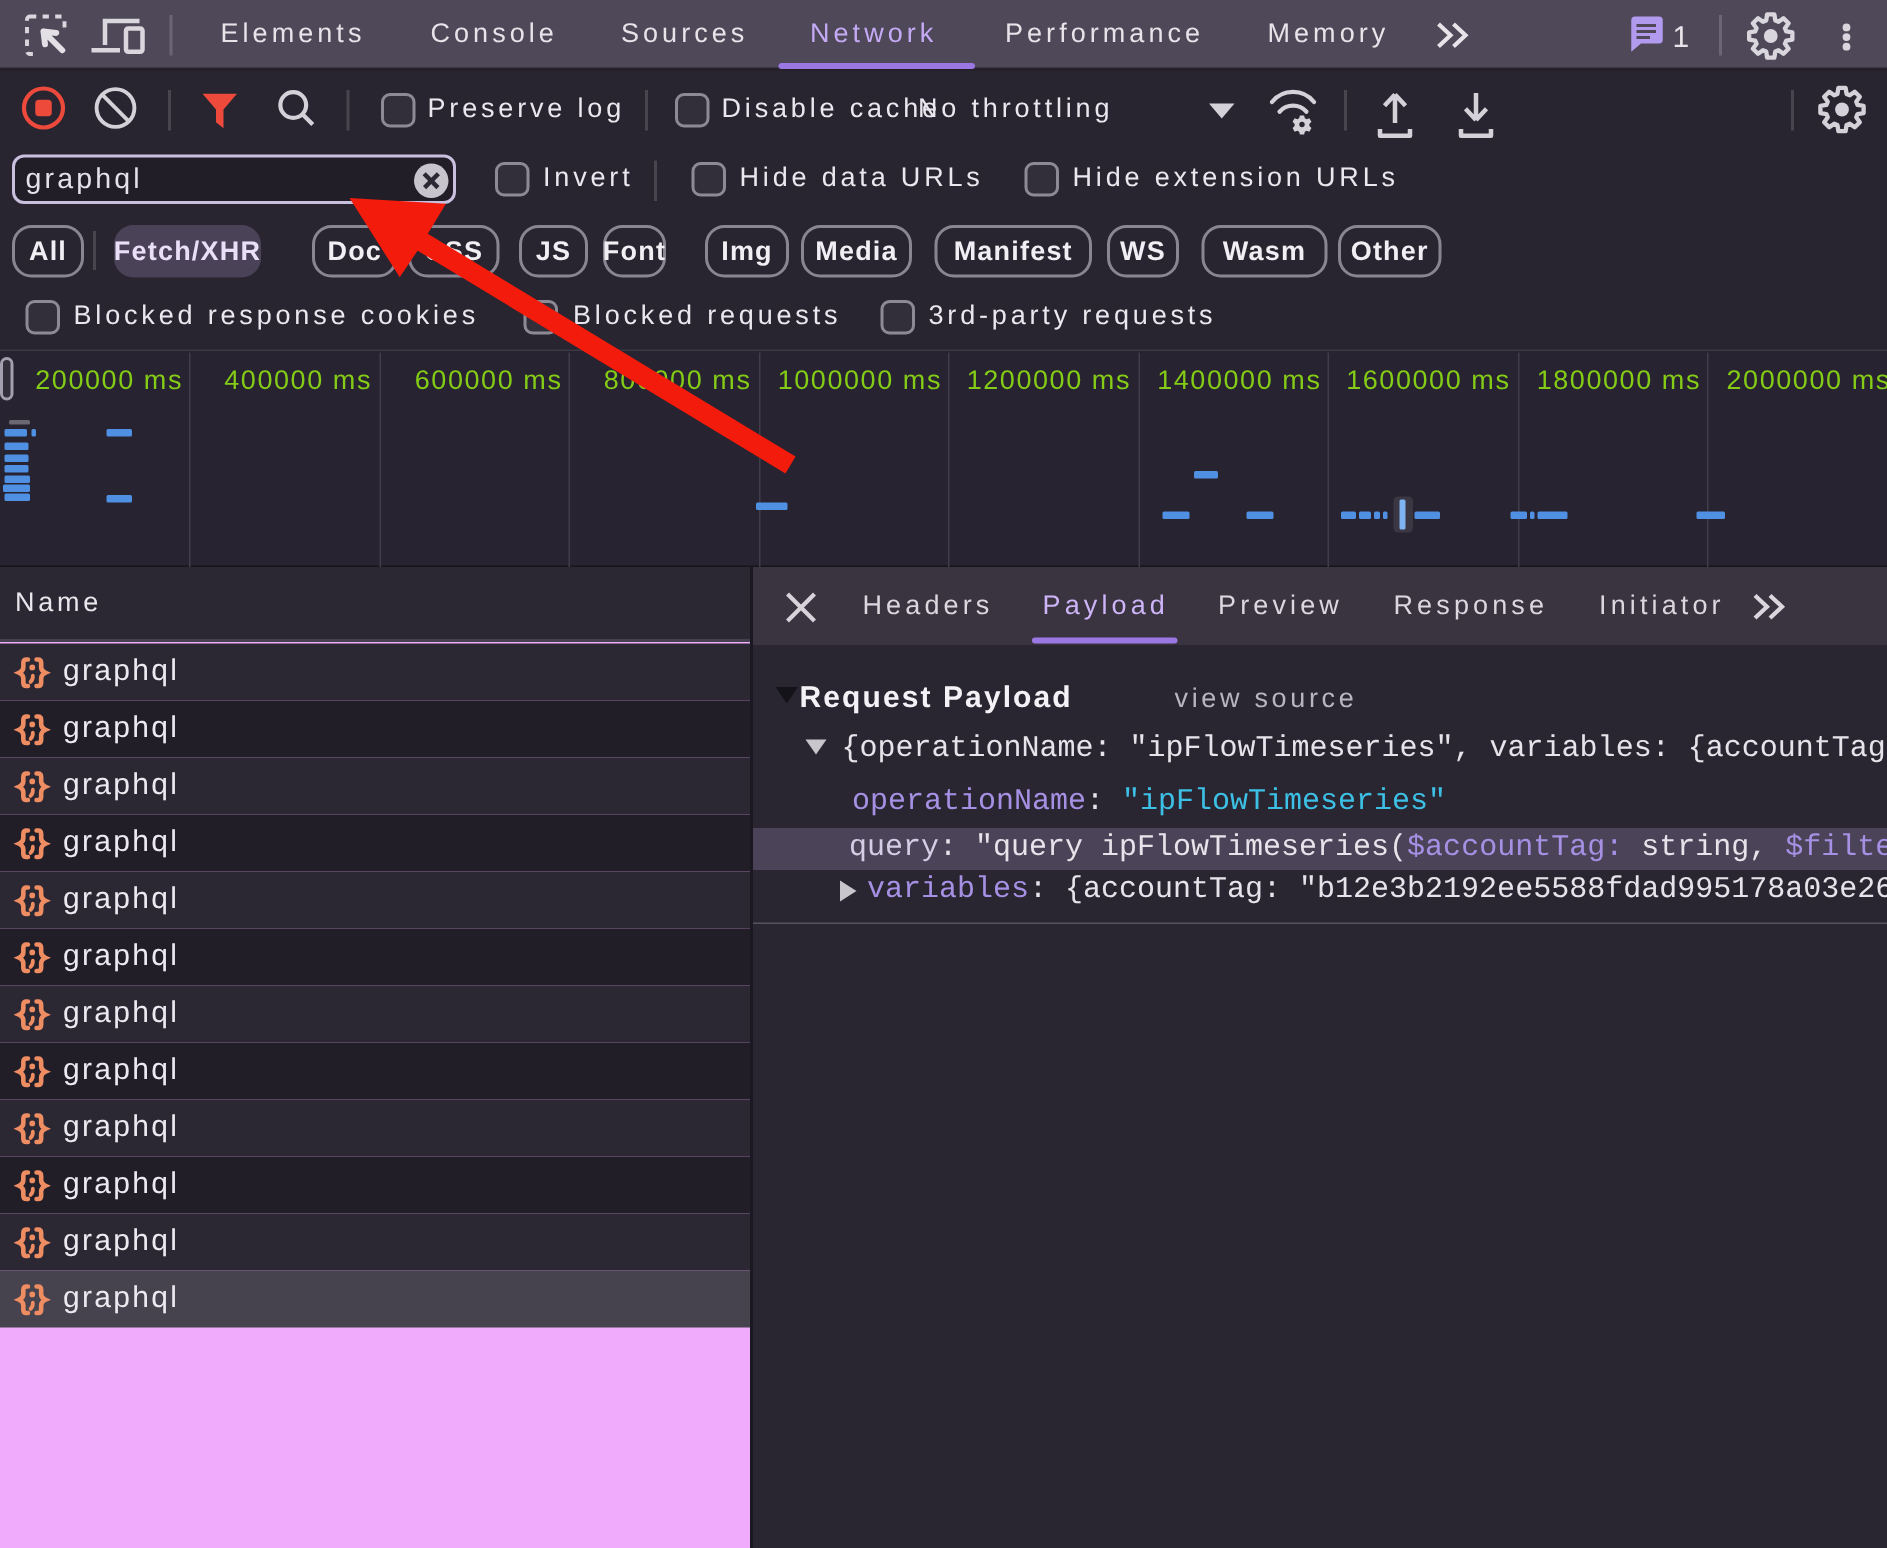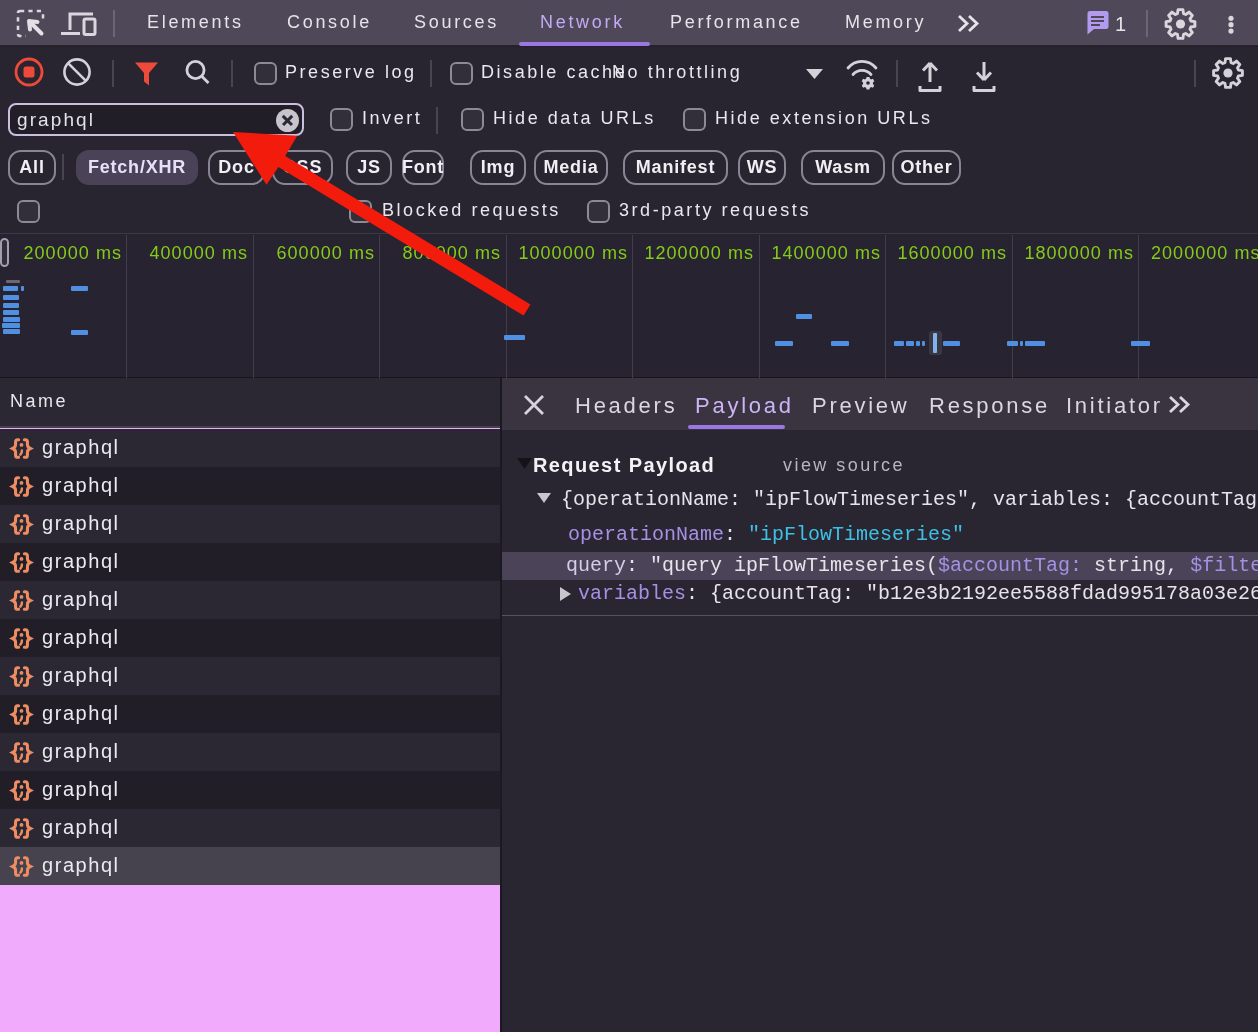--- a/index.html
+++ b/index.html
@@ -49,21 +49,21 @@
   #namehdr span { position:absolute; left:10px; top:13px; font-size:18px; letter-spacing:2.5px; color:#e9e7ec; }
   .row { position:absolute; left:0; width:501px; height:38px; }
   .rowa { background:#2b2834; }
   .rowb { background:#211e28; }
   .rowsel { background:#46424e; }
   .rowtxt { position:absolute; left:42px; top:7px; font-size:20px; letter-spacing:1.55px; color:#eceaf0; }
   svg.jsonic { position:absolute; left:9px; top:8px; width:25px; height:23px; }
 
   #rightpane { position:absolute; left:502px; top:378px; width:756px; height:654px; background:#2a2631; }
   #rtabs { position:absolute; left:0; top:0; width:756px; height:52px; background:#3a3441; }
-  .rtabtxt { position:absolute; top:15px; font-size:22px; letter-spacing:2.75px; color:#dad7de; white-space:nowrap;text-align:right; }
+  .rtabtxt { position:absolute; top:15px; font-size:18px; letter-spacing:2.75px; color:#dad7de; white-space:nowrap;text-align:right; }
   .rtabsel { color:#cdb4f7; }
   #plunderline { position:absolute; left:186px; top:47px; width:97px; height:4px; background:#9b77e3; border-radius:2px; }
   .mono { font-family:"Liberation Mono", monospace; font-size:20px; color:#e6e3ea; white-space:pre; }
   .kpurple { color:#a590e4; }
   .vcyan { color:#3dc0e5; }
   #qhl { position:absolute; left:0; top:174px; width:756px; height:28px; background:#4b4458; }
   #rdivider { position:absolute; left:0; top:237px; width:756px; height:1px; background:#56515e; }
 
   svg.icon { position:absolute; overflow:visible; }
 </style>
@@ -115,35 +115,36 @@
   <div class="tbsep" style="left:436px; top:10px;"></div>
   <div class="cb" style="left:461px; top:11px;"></div>
   <span class="tbtxt" style="left:493px; top:11px;">Hide data URLs</span>
   <div class="cb" style="left:683px; top:11px;"></div>
   <span class="tbtxt" style="left:715px; top:11px;">Hide extension URLs</span>
 </div>
 
 <div id="chiprow">
   <div class="chip" style="left:8px;   width:48px;">All</div>
   <div class="tbsep" style="left:62px; top:7px; height:26px;"></div>
-  <div class="chip chipsel" style="left:76px; width:122px;">Fetch/XHR</div>
+  <div class="chip chipsel" style="left:76px; width:98px;">Fetch/XHR</div>
   <div class="chip" style="left:208px; width:57px;text-align:center;">Doc</div>
   <div class="chip" style="left:272px; width:61px;">CSS</div>
   <div class="chip" style="left:346px; width:46px;">JS</div>
   <div class="chip" style="left:402px; width:42px;">Font</div>
   <div class="chip" style="left:470px; width:56px;">Img</div>
   <div class="chip" style="left:534px; width:74px;">Media</div>
   <div class="chip" style="left:623px; width:105px;">Manifest</div>
   <div class="chip" style="left:738px; width:48px;">WS</div>
   <div class="chip" style="left:801px; width:84px;">Wasm</div>
   <div class="chip" style="left:892px; width:69px;">Other</div>
 </div>
 
 <div id="blockrow">
   <div class="cb" style="left:17px; top:10px;"></div>
+  <span class="tbtxt" style="left:49px; top:10px;">Blocked response cookies</span>
   <div class="cb" style="left:349px; top:10px;"></div>
   <span class="tbtxt" style="left:382px; top:10px;">Blocked requests</span>
   <div class="cb" style="left:587px; top:10px;"></div>
   <span class="tbtxt" style="left:619px; top:10px;">3rd-party requests</span>
 </div>
 
 <div id="timeline">
   <div class="tllabel" style="left:2px;    width:120px;">200000 ms</div>
   <div class="tllabel" style="left:128px;  width:120px;">400000 ms</div>
   <div class="tllabel" style="left:255px;  width:120px;">600000 ms</div>

